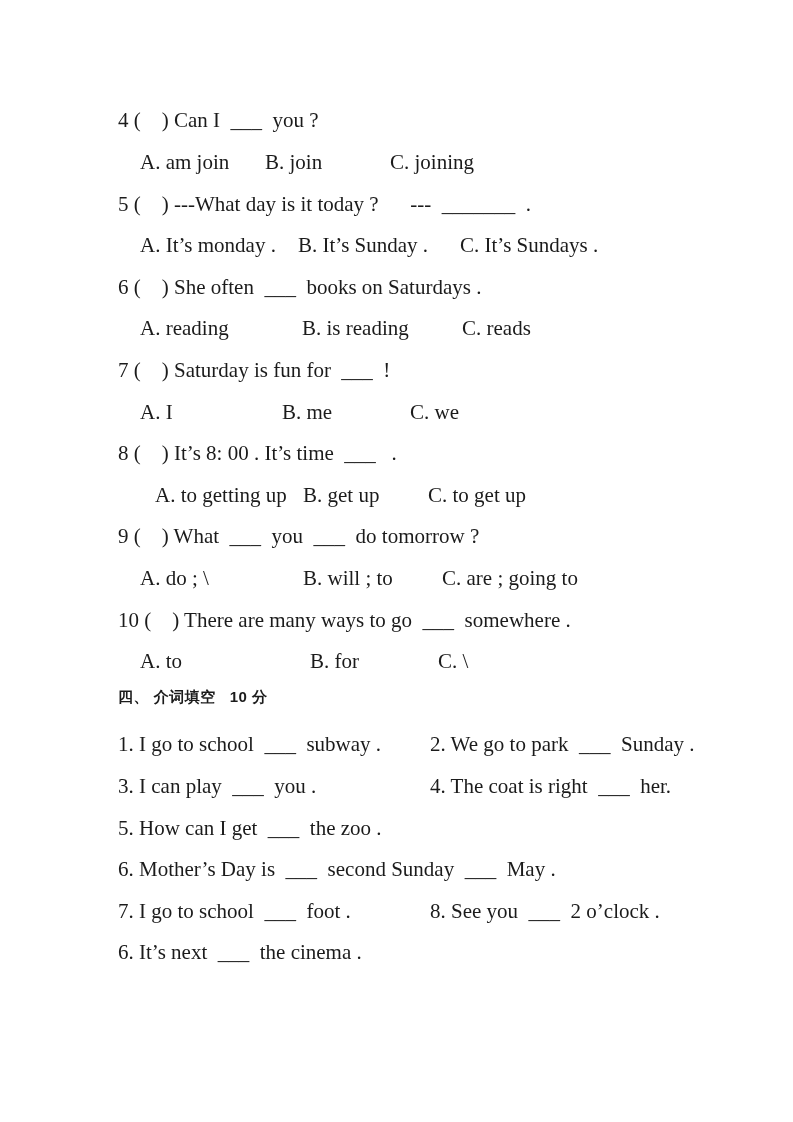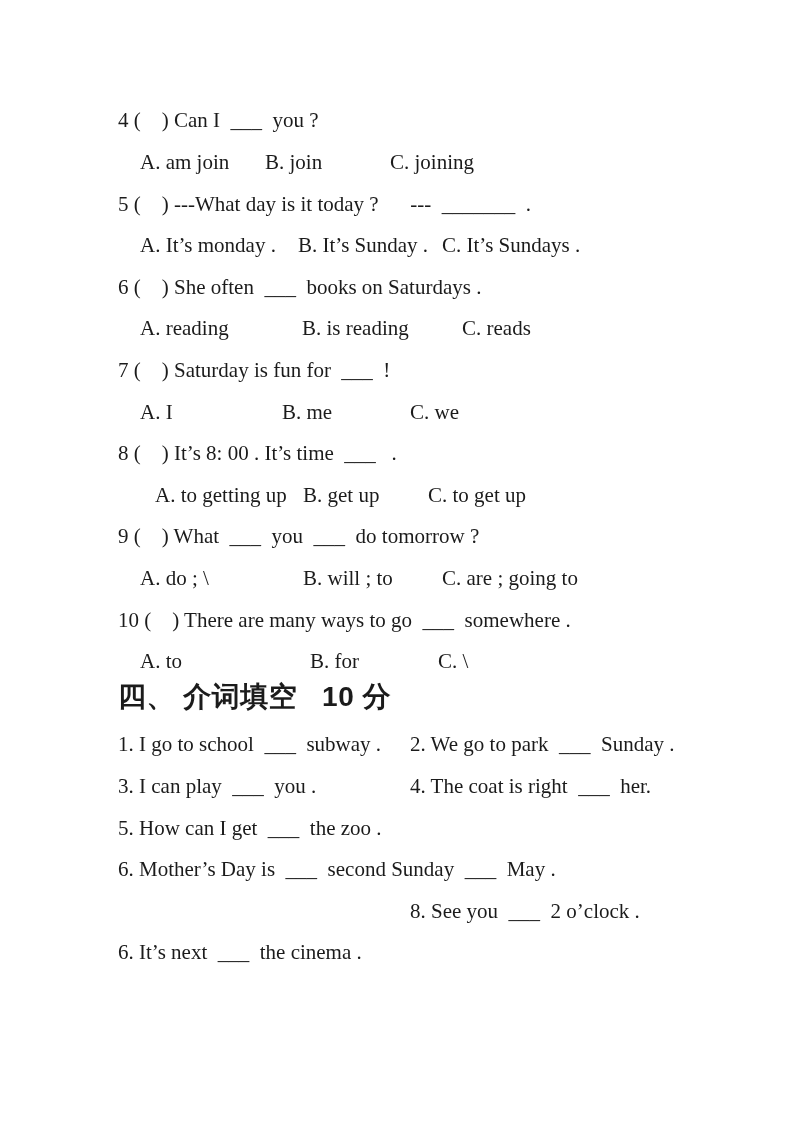--- a/index.html
+++ b/index.html
@@ -18,58 +18,58 @@
     color: #1b1b1b;
     padding-left: 40px;
   }
   .line {
     position: absolute;
     left: 118px;
     white-space: pre;
     line-height: 26px;
   }
   .col2 {
-    left: 410px;
+    left: 430px;
     text-align: right;
   }
   .optrow {
     position: absolute;
     left: 0;
     width: 100%;
     height: 26px;
   }
   .opt {
     position: absolute;
     white-space: pre;
     line-height: 26px;
   }
   .heading {
     font-family: "Liberation Sans", "DejaVu Sans", sans-serif;
     font-weight: 700;
-    font-size: 28px;
+    font-size: 15px;
     letter-spacing: 0.5px;
   }
 </style>
 </head>
 <body>
 
 <div class="page">
 
   <div class="line" style="top:107px">4 (    ) Can I  ___  you ?</div>
   <div class="optrow" style="top:149px">
     <span class="opt" style="left:140px">A. am join</span>
     <span class="opt" style="left:265px">B. join</span>
     <span class="opt" style="left:390px">C. joining</span>
   </div>
 
   <div class="line" style="top:191px">5 (    ) ---What day is it today ?      ---  _______  .</div>
   <div class="optrow" style="top:232px">
     <span class="opt" style="left:140px">A. It’s monday .</span>
     <span class="opt" style="left:298px">B. It’s Sunday .</span>
-    <span class="opt" style="left:442px">C. It’s Sundays .</span>
+    <span class="opt" style="left:460px">C. It’s Sundays .</span>
   </div>
 
   <div class="line" style="top:274px">6 (    ) She often  ___  books on Saturdays .</div>
   <div class="optrow" style="top:315px">
     <span class="opt" style="left:140px">A. reading</span>
     <span class="opt" style="left:302px">B. is reading</span>
     <span class="opt" style="left:462px">C. reads</span>
   </div>
 
   <div class="line" style="top:357px">7 (    ) Saturday is fun for  ___  !</div>
@@ -105,18 +105,19 @@
   <div class="line" style="top:731px">1. I go to school  ___  subway .</div>
   <div class="line col2" style="top:731px">2. We go to park  ___  Sunday .</div>
 
   <div class="line" style="top:773px">3. I can play  ___  you .</div>
   <div class="line col2" style="top:773px">4. The coat is right  ___  her.</div>
 
   <div class="line" style="top:815px">5. How can I get  ___  the zoo .</div>
 
   <div class="line" style="top:856px">6. Mother’s Day is  ___  second Sunday  ___  May .</div>
 
+  <div class="line" style="top:898px">7. I go to school  ___  foot .</div>
   <div class="line col2" style="top:898px">8. See you  ___  2 o’clock .</div>
 
   <div class="line" style="top:939px">6. It’s next  ___  the cinema .</div>
 
 
 </div>
 
 </body></html>

